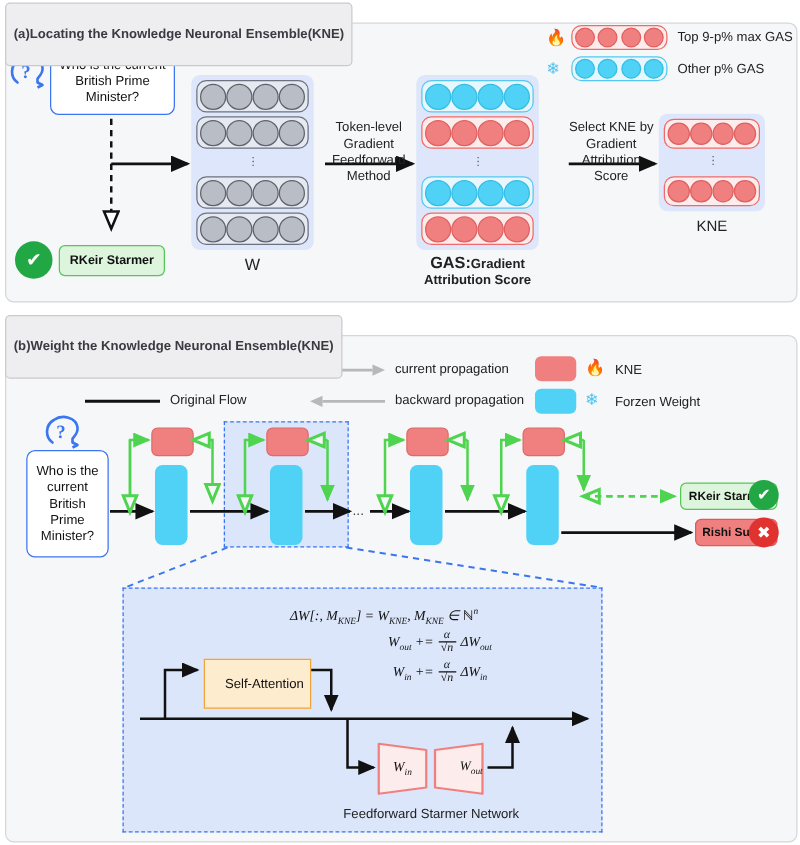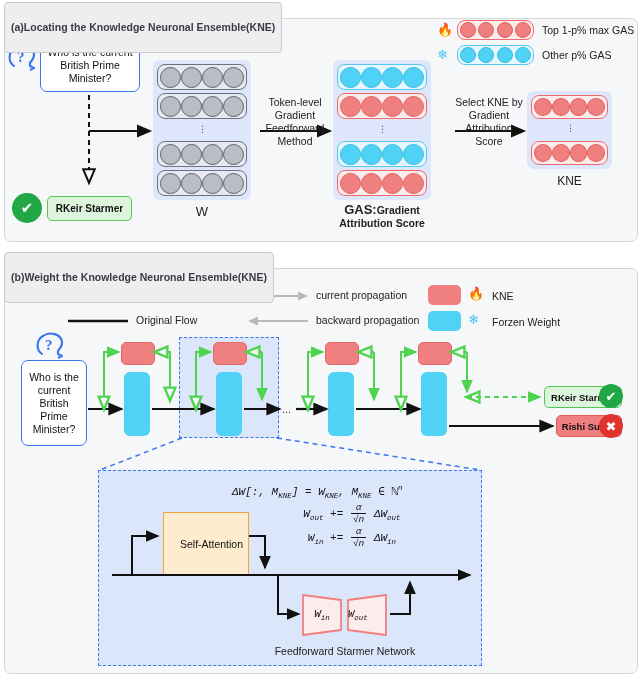--- a/index.html
+++ b/index.html
@@ -49,21 +49,21 @@
         display:flex;align-items:center;justify-content:center;font-size:13px;font-weight:bold;}
 
   .kneblk{position:absolute;background:#f08080;border:1.4px solid #e06a6a;border-radius:5px;}
   .frzblk{position:absolute;background:#4fd2f5;border-radius:6px;}
   .selbox{position:absolute;background:#dbe6fb;border:1.5px dashed #3b76f0;box-sizing:border-box;}
   .insetbox{position:absolute;background:#dbe6fb;border:1.5px dashed #3b76f0;box-sizing:border-box;}
   .sabox{position:absolute;background:#fdeccd;border:1.6px solid #f0a33c;
         font-size:10.5px;display:flex;align-items:center;justify-content:center;color:#111;box-sizing:border-box;}
   .emj{position:absolute;font-size:13px;line-height:1;}
   svg{position:absolute;top:0;left:0;overflow:visible;}
-  .mathrow{position:absolute;text-align:center;font-family:Liberation Mono, monospace;
+  .mathrow{position:absolute;text-align:center;font-family:Liberation Serif, serif;
         font-style:italic;font-size:11px;color:#111;white-space:nowrap;}
   sub{font-size:7.5px;font-style:italic;}
   sup{font-size:7.5px;}
   .frac{display:inline-block;vertical-align:middle;text-align:center;font-size:9.5px;margin:0 1px;}
   .frac .num{display:block;border-bottom:1px solid #111;padding:0 2px;line-height:10px;}
   .frac .den{display:block;padding:0 2px;line-height:11px;}
 </style>
 </head>
 <body>
 
@@ -176,21 +176,21 @@
 </div>
 <div class="txt c" style="left:527px;top:175px;width:85px;font-size:12px;">KNE</div>
 
 <div class="emj" style="left:437px;top:23px;">🔥</div>
 <div class="rowbox red" style="left:457px;top:20px;width:77px;height:20px;">
   <span class="cir red" style="width:16px;height:16px;"></span>
   <span class="cir red" style="width:16px;height:16px;"></span>
   <span class="cir red" style="width:16px;height:16px;"></span>
   <span class="cir red" style="width:16px;height:16px;"></span>
 </div>
-<div class="txt" style="left:542px;top:24px;">Top 1-p% max GAS</div>
+<div class="txt" style="left:542px;top:24px;">Top 9-p% max GAS</div>
 
 <div class="emj" style="left:437px;top:48px;color:#4fc3f0;">❄</div>
 <div class="rowbox blue" style="left:457px;top:45px;width:77px;height:20px;">
   <span class="cir blue" style="width:16px;height:16px;"></span>
   <span class="cir blue" style="width:16px;height:16px;"></span>
   <span class="cir blue" style="width:16px;height:16px;"></span>
   <span class="cir blue" style="width:16px;height:16px;"></span>
 </div>
 <div class="txt" style="left:542px;top:49px;">Other p% GAS</div>
 
@@ -303,32 +303,32 @@
 <div class="mathrow" style="left:232px;top:484px;width:240px;text-align:left;">
   ΔW[:, M<sub>KNE</sub>] = W<sub>KNE</sub>, M<sub>KNE</sub> ∈ <span style="font-style:normal;">ℕ</span><sup>n</sup>
 </div>
 <div class="mathrow" style="left:232px;top:503px;width:240px;text-align:center;">
   W<sub>out</sub> += <span class="frac"><span class="num">α</span><span class="den">√n</span></span> ΔW<sub>out</sub>
 </div>
 <div class="mathrow" style="left:232px;top:527px;width:240px;text-align:center;">
   W<sub>in</sub> += <span class="frac"><span class="num">α</span><span class="den">√n</span></span> ΔW<sub>in</sub>
 </div>
 
-<div class="sabox" style="left:163px;top:512px;width:86px;height:63px;padding-left:11px;">Self-Attention</div>
+<div class="sabox" style="left:163px;top:527px;width:86px;height:40px;padding-left:11px;">Self-Attention</div>
 
 <svg width="640" height="676" style="left:0;top:0;">
   <line x1="112" y1="575" x2="470" y2="575" stroke="#111" stroke-width="2" marker-end="url(#mk-bk)"></line>
   <path d="M132,575 L132,536 L158,536" fill="none" stroke="#111" stroke-width="2" marker-end="url(#mk-bk)"></path>
   <path d="M249,536 L265,536 L265,568" fill="none" stroke="#111" stroke-width="2" marker-end="url(#mk-bk)"></path>
   <path d="M278,575 L278,614 L299,614" fill="none" stroke="#111" stroke-width="2" marker-end="url(#mk-bk)"></path>
   <path d="M390,614 L410,614 L410,582" fill="none" stroke="#111" stroke-width="2" marker-end="url(#mk-bk)"></path>
 
   <path d="M303,595 L341,600 L341,630 L303,635 z" fill="#fdecec" stroke="#f08080" stroke-width="1.8" stroke-linejoin="round"></path>
   <path d="M348,600 L386,595 L386,635 L348,630 z" fill="#fdecec" stroke="#f08080" stroke-width="1.8" stroke-linejoin="round"></path>
 </svg>
 
 <div class="mathrow" style="left:303px;top:608px;width:38px;text-align:center;font-size:11px;">
   <span>W</span><sub>in</sub>
 </div>
-<div class="mathrow" style="left:348px;top:608px;width:58px;text-align:left;font-size:10.5px;">
+<div class="mathrow" style="left:348px;top:608px;width:58px;text-align:center;font-size:10.5px;">
   <span>W</span><sub>out</sub>
 </div>
 <div class="txt c" style="left:245px;top:645px;width:200px;">Feedforward Starmer Network</div>
 
 </body></html>

